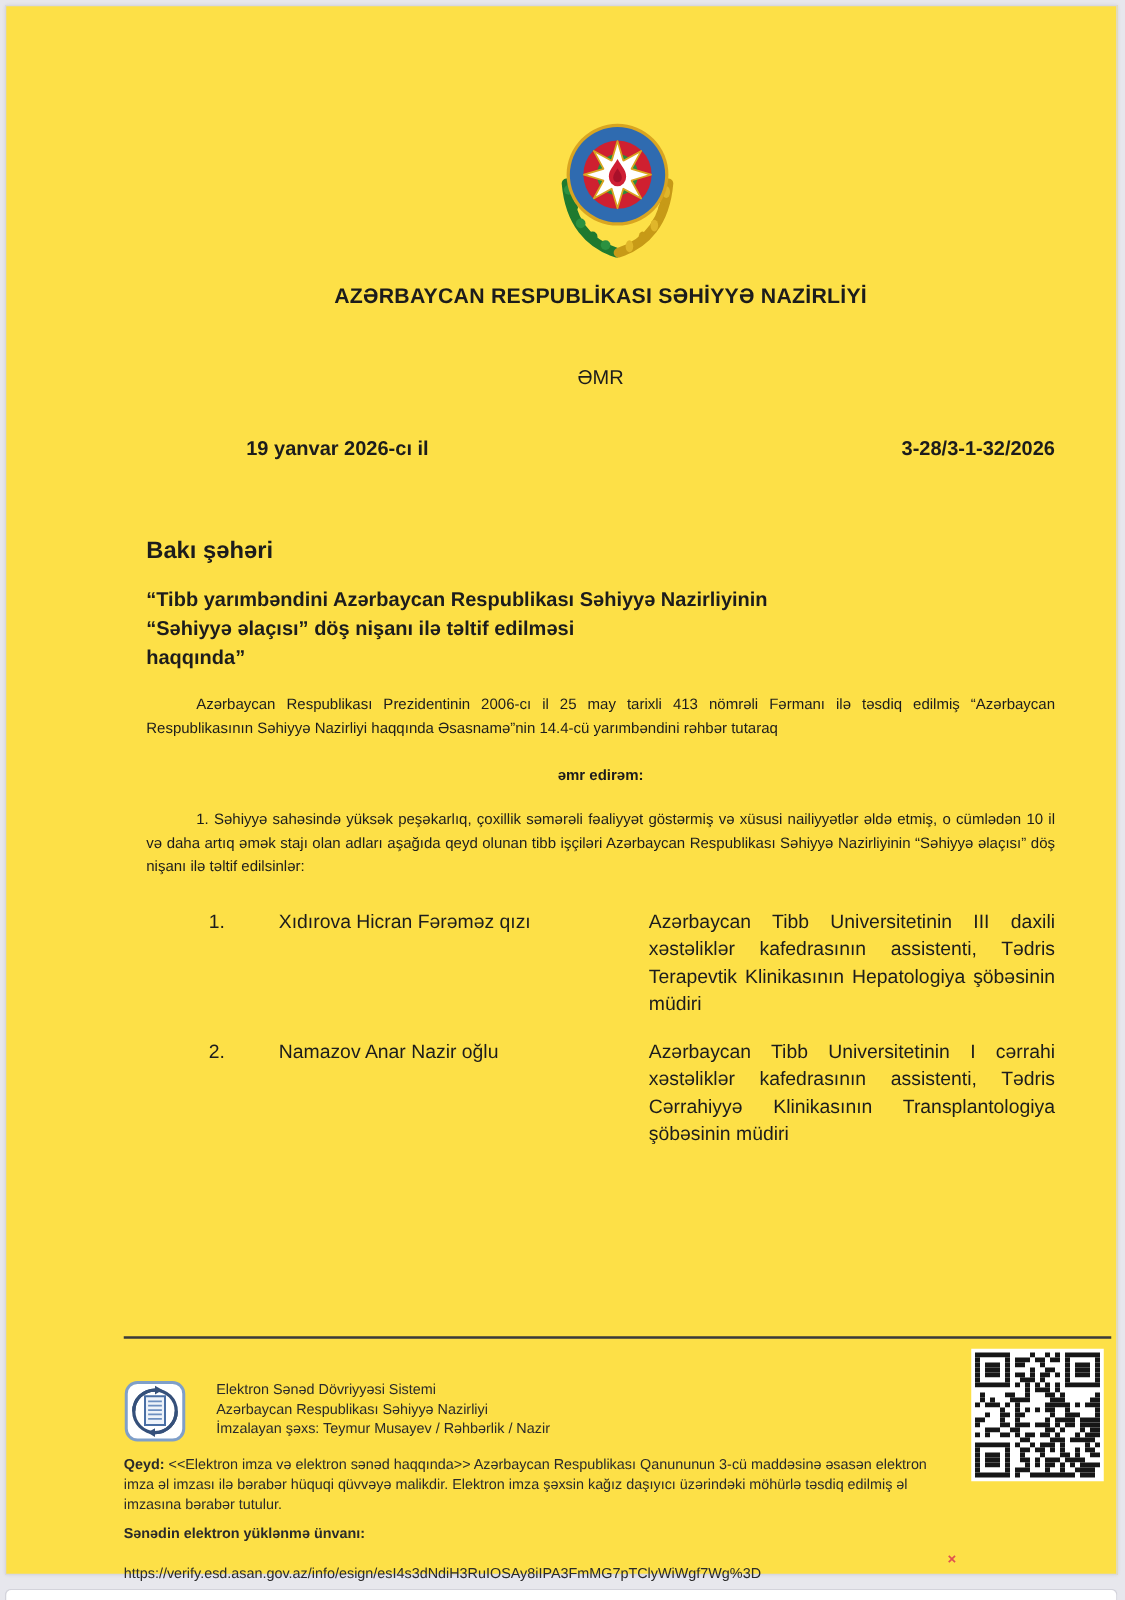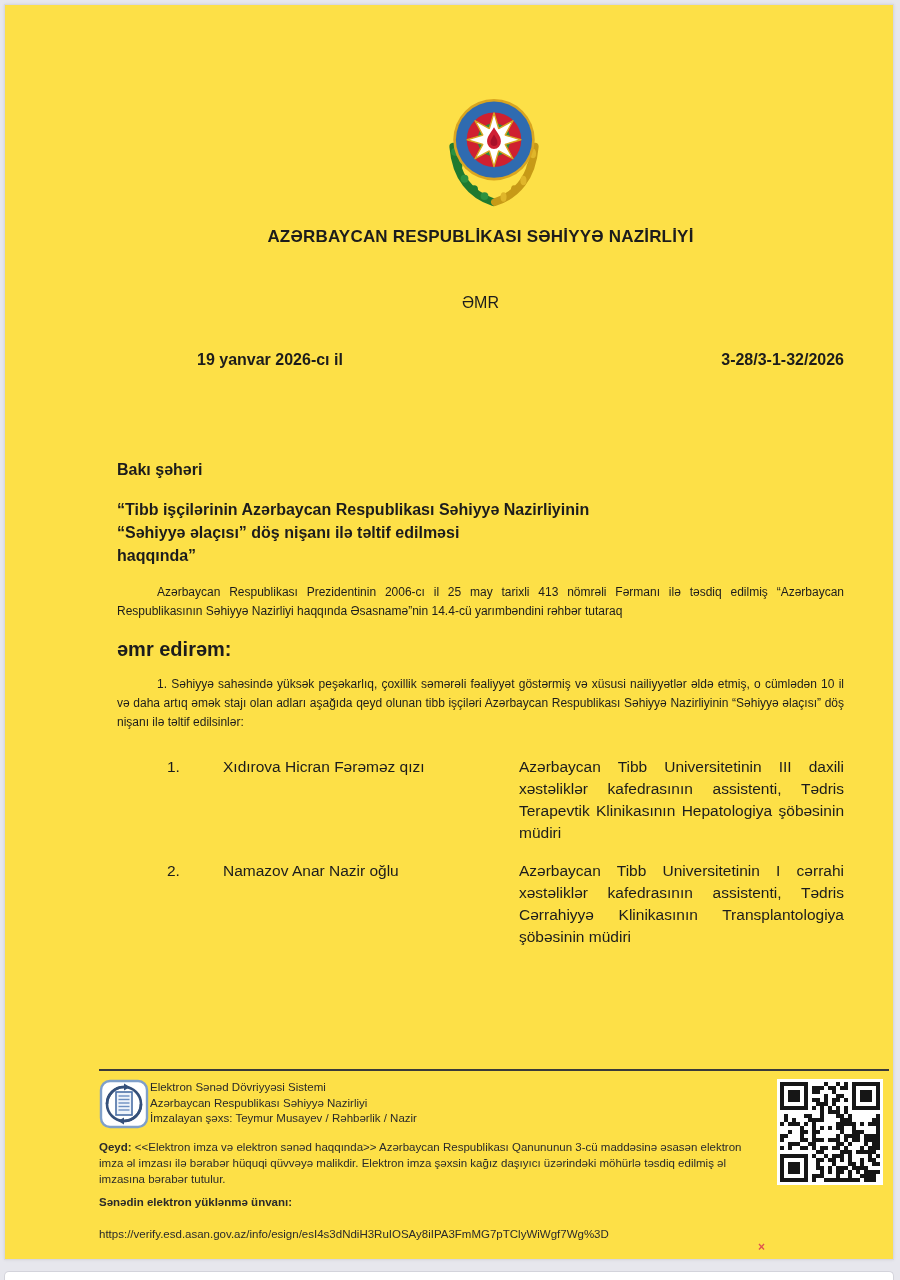--- a/index.html
+++ b/index.html
@@ -24,40 +24,40 @@
   .ministry {
     margin-top:222px; text-align:center;
     font-size:17px; font-weight:bold; letter-spacing:.2px; line-height:20px;
   }
   .doc-type { margin-top:46px; text-align:center; font-size:16px; font-weight:normal; line-height:20px; }
   .date-row {
     margin-top:37px; display:flex; justify-content:space-between; align-items:baseline;
     font-size:16px; font-weight:bold; line-height:20px;
   }
   .date-row .date { margin-left:80px; }
-  .city { margin-top:90px; font-size:16px; font-weight:bold; line-height:20px; }
+  .city { margin-top:61px; font-size:19px; font-weight:bold; line-height:20px; }
   .subject { margin-top:18px; font-size:16px; font-weight:bold; line-height:23px; }
   .para {
     font-size:12px; line-height:19px; text-align:justify; text-indent:40px;
   }
   .preamble { margin-top:16px; }
-  .order-word { margin-top:18px; font-size:20px; font-weight:bold; line-height:20px; }
+  .order-word { margin-top:18px; text-align:center; font-size:12px; font-weight:bold; line-height:20px; }
   .clause { margin-top:16px; }
   .awardee-row { display:flex; margin-top:24px; font-size:15.5px; line-height:22px; }
   .awardee-row + .awardee-row { margin-top:16px; }
   .awardee-num { margin-left:50px; width:56px; flex:none; }
   .awardee-name { width:296px; flex:none; }
   .awardee-pos { flex:1; text-align:justify; }
   .footer {
     position:absolute; left:94px; right:4px; top:1064px;
     border-top:2px solid #3a3a3a; padding-top:8px;
     font-size:11.5px; line-height:15.5px; color:#2a2a2a;
   }
   .footer-left { width:666px; }
-  .esd-row { display:flex; gap:1px; align-items:flex-start; }
+  .esd-row { display:flex; gap:24px; align-items:flex-start;margin-top:25px; }
   .esd-logo { flex:none; width:50px; height:50px; }
   .esd-lines { padding-top:1px; }
   .note { margin-top:10px; line-height:16px; }
   .note b, .dl-label { font-weight:bold; }
   .dl-label { margin-top:8px; }
   .dl-url { margin-top:16px; }
   .qr-wrap {
     position:absolute; right:6px; top:8px;
     background:#fff; padding:3px;
   }
@@ -118,21 +118,21 @@
     <div class="doc-type">ƏMR</div>
 
     <div class="date-row">
       <span class="date">19 yanvar 2026-cı il</span>
       <span class="number">3-28/3-1-32/2026</span>
     </div>
 
     <div class="city">Bakı şəhəri</div>
 
     <div class="subject">
-      <div>“Tibb işçilərinin Azərbaycan Respublikası Səhiyyə Nazirliyinin</div>
+      <div>“Tibb yarımbəndini Azərbaycan Respublikası Səhiyyə Nazirliyinin</div>
       <div>“Səhiyyə əlaçısı” döş nişanı ilə təltif edilməsi</div>
       <div>haqqında”</div>
     </div>
 
     <p class="para preamble">Azərbaycan Respublikası Prezidentinin 2006-cı il 25 may tarixli 413 nömrəli Fərmanı ilə təsdiq edilmiş “Azərbaycan Respublikasının Səhiyyə Nazirliyi haqqında Əsasnamə”nin 14.4-cü yarımbəndini rəhbər tutaraq</p>
 
     <div class="order-word">əmr edirəm:</div>
 
     <p class="para clause">1. Səhiyyə sahəsində yüksək peşəkarlıq, çoxillik səmərəli fəaliyyət göstərmiş və xüsusi nailiyyətlər əldə etmiş, o cümlədən 10 il və daha artıq əmək stajı olan adları aşağıda qeyd olunan tibb işçiləri Azərbaycan Respublikası Səhiyyə Nazirliyinin “Səhiyyə əlaçısı” döş nişanı ilə təltif edilsinlər:</p>
 

